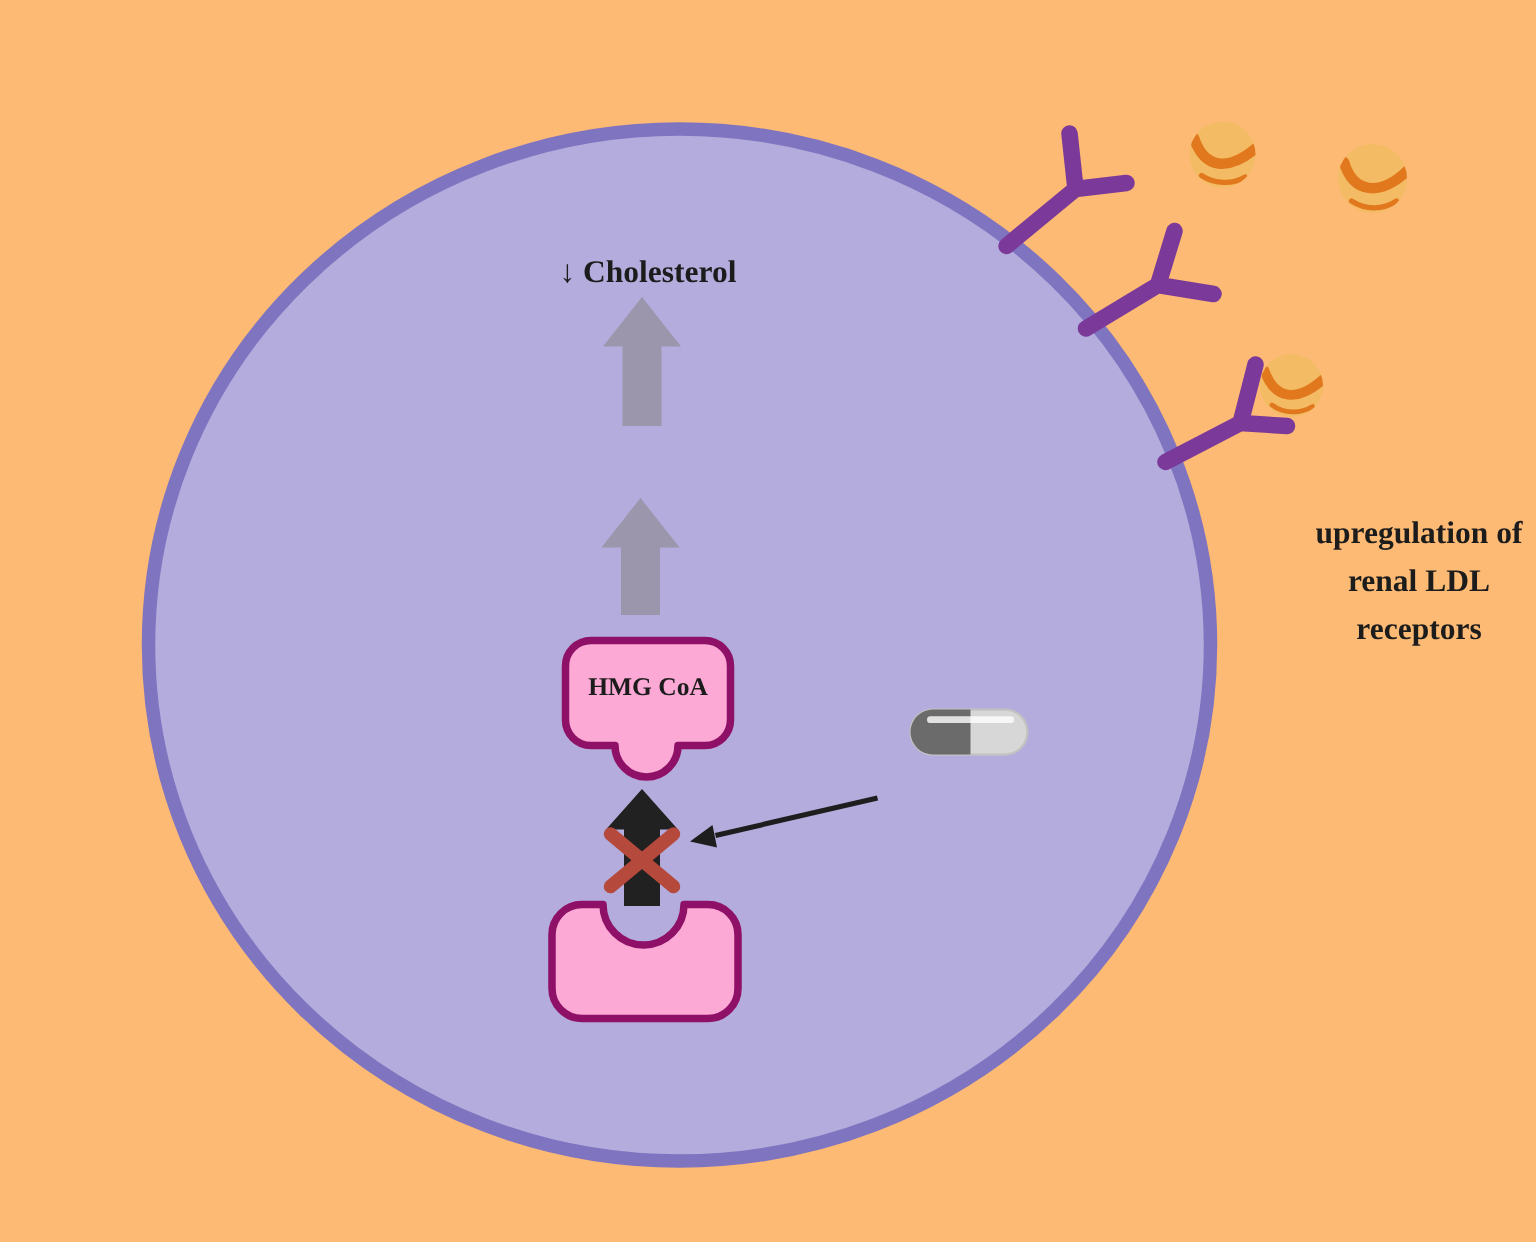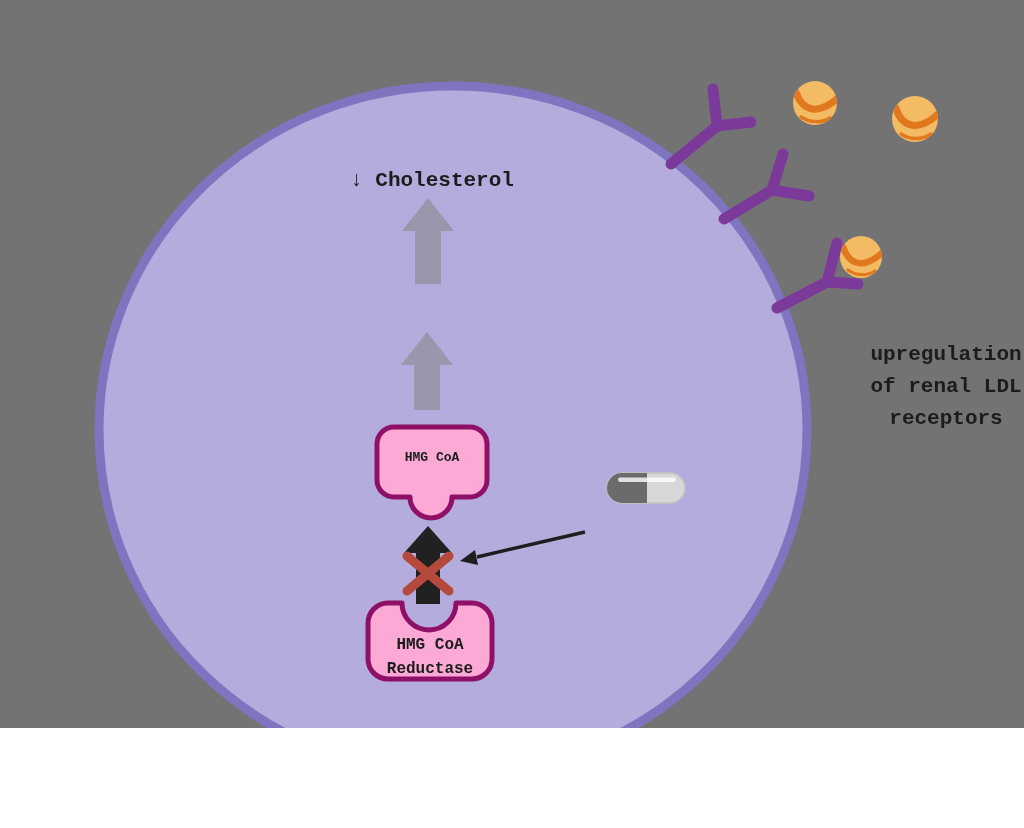--- a/index.html
+++ b/index.html
@@ -1,21 +1,21 @@
 <!DOCTYPE html>
 <html><head>
 <meta charset="utf-8">
 <style>
   html,body{margin:0;padding:0;background:#ffffff;}
   .stage{
     position:relative;
-    width:1024px;height:728px;
-    background:#737373;
+    width:1024px;height:828px;
+    background:#fdba74;
     overflow:hidden;
-    font-family:Liberation Mono, monospace;
+    font-family:Liberation Serif, serif;
   }
   svg{position:absolute;left:0;top:0;}
   .cell{fill:#b3acdc;stroke:#7f74c0;stroke-width:9;}
   .parrow{fill:#9c96ac;}
   .enzyme{fill:#fca9d6;stroke:#8e1167;stroke-width:5;stroke-linejoin:round;}
   .blk{fill:#212121;}
   .cross{stroke:#b5493c;stroke-width:9;stroke-linecap:round;}
   .receptor{stroke:#7b3a99;stroke-width:11;stroke-linecap:round;fill:none;}
   .ldl{fill:#f3bc64;}
   .swoosh{stroke:#e1781e;fill:none;stroke-linecap:round;}
@@ -26,21 +26,21 @@
   .pill-shine{fill:rgba(255,255,255,0.8);}
   .lbl{
     position:absolute;
     font-weight:700;
     color:#1c1c1c;
     text-align:center;
     white-space:normal;
   }
   .lbl-big{font-size:21px;line-height:26px;}
   .lbl-caption{font-size:21px;line-height:32px;}
-  .lbl-enzyme{font-size:13px;line-height:20px;}
+  .lbl-enzyme{font-size:17px;line-height:20px;}
   .lbl-enzyme2{font-size:16px;line-height:24px;}
 </style>
 </head>
 <body>
 
 <div class="stage">
 
   <svg width="1024" height="828" viewBox="0 0 1024 828">
     <defs>
       <clipPath id="c1">
@@ -105,18 +105,17 @@
       <path class="pill-left" d="M 647 473 H 622 A 15 15 0 0 0 607 488 A 15 15 0 0 0 622 503 H 647 Z"></path>
       <rect class="pill-shine" x="618" y="477.5" width="58" height="4.5" rx="2.25"></rect>
     </g>
   </svg>
 
   <div class="lbl lbl-big" style="left:332px;top:168px;width:200px;">↓ Cholesterol</div>
 
 
   <div class="lbl lbl-enzyme" style="left:377px;top:448px;width:110px;">HMG CoA</div>
 
-  <div class="lbl lbl-enzyme2" style="left:368px;top:633px;width:124px;">HMG CoA Reductase</div>
 
 
   <div class="lbl lbl-caption" style="left:818px;top:339px;width:160px;margin-left:48px;">upregulation of renal LDL receptors</div>
 
 </div>
 
 </body></html>

